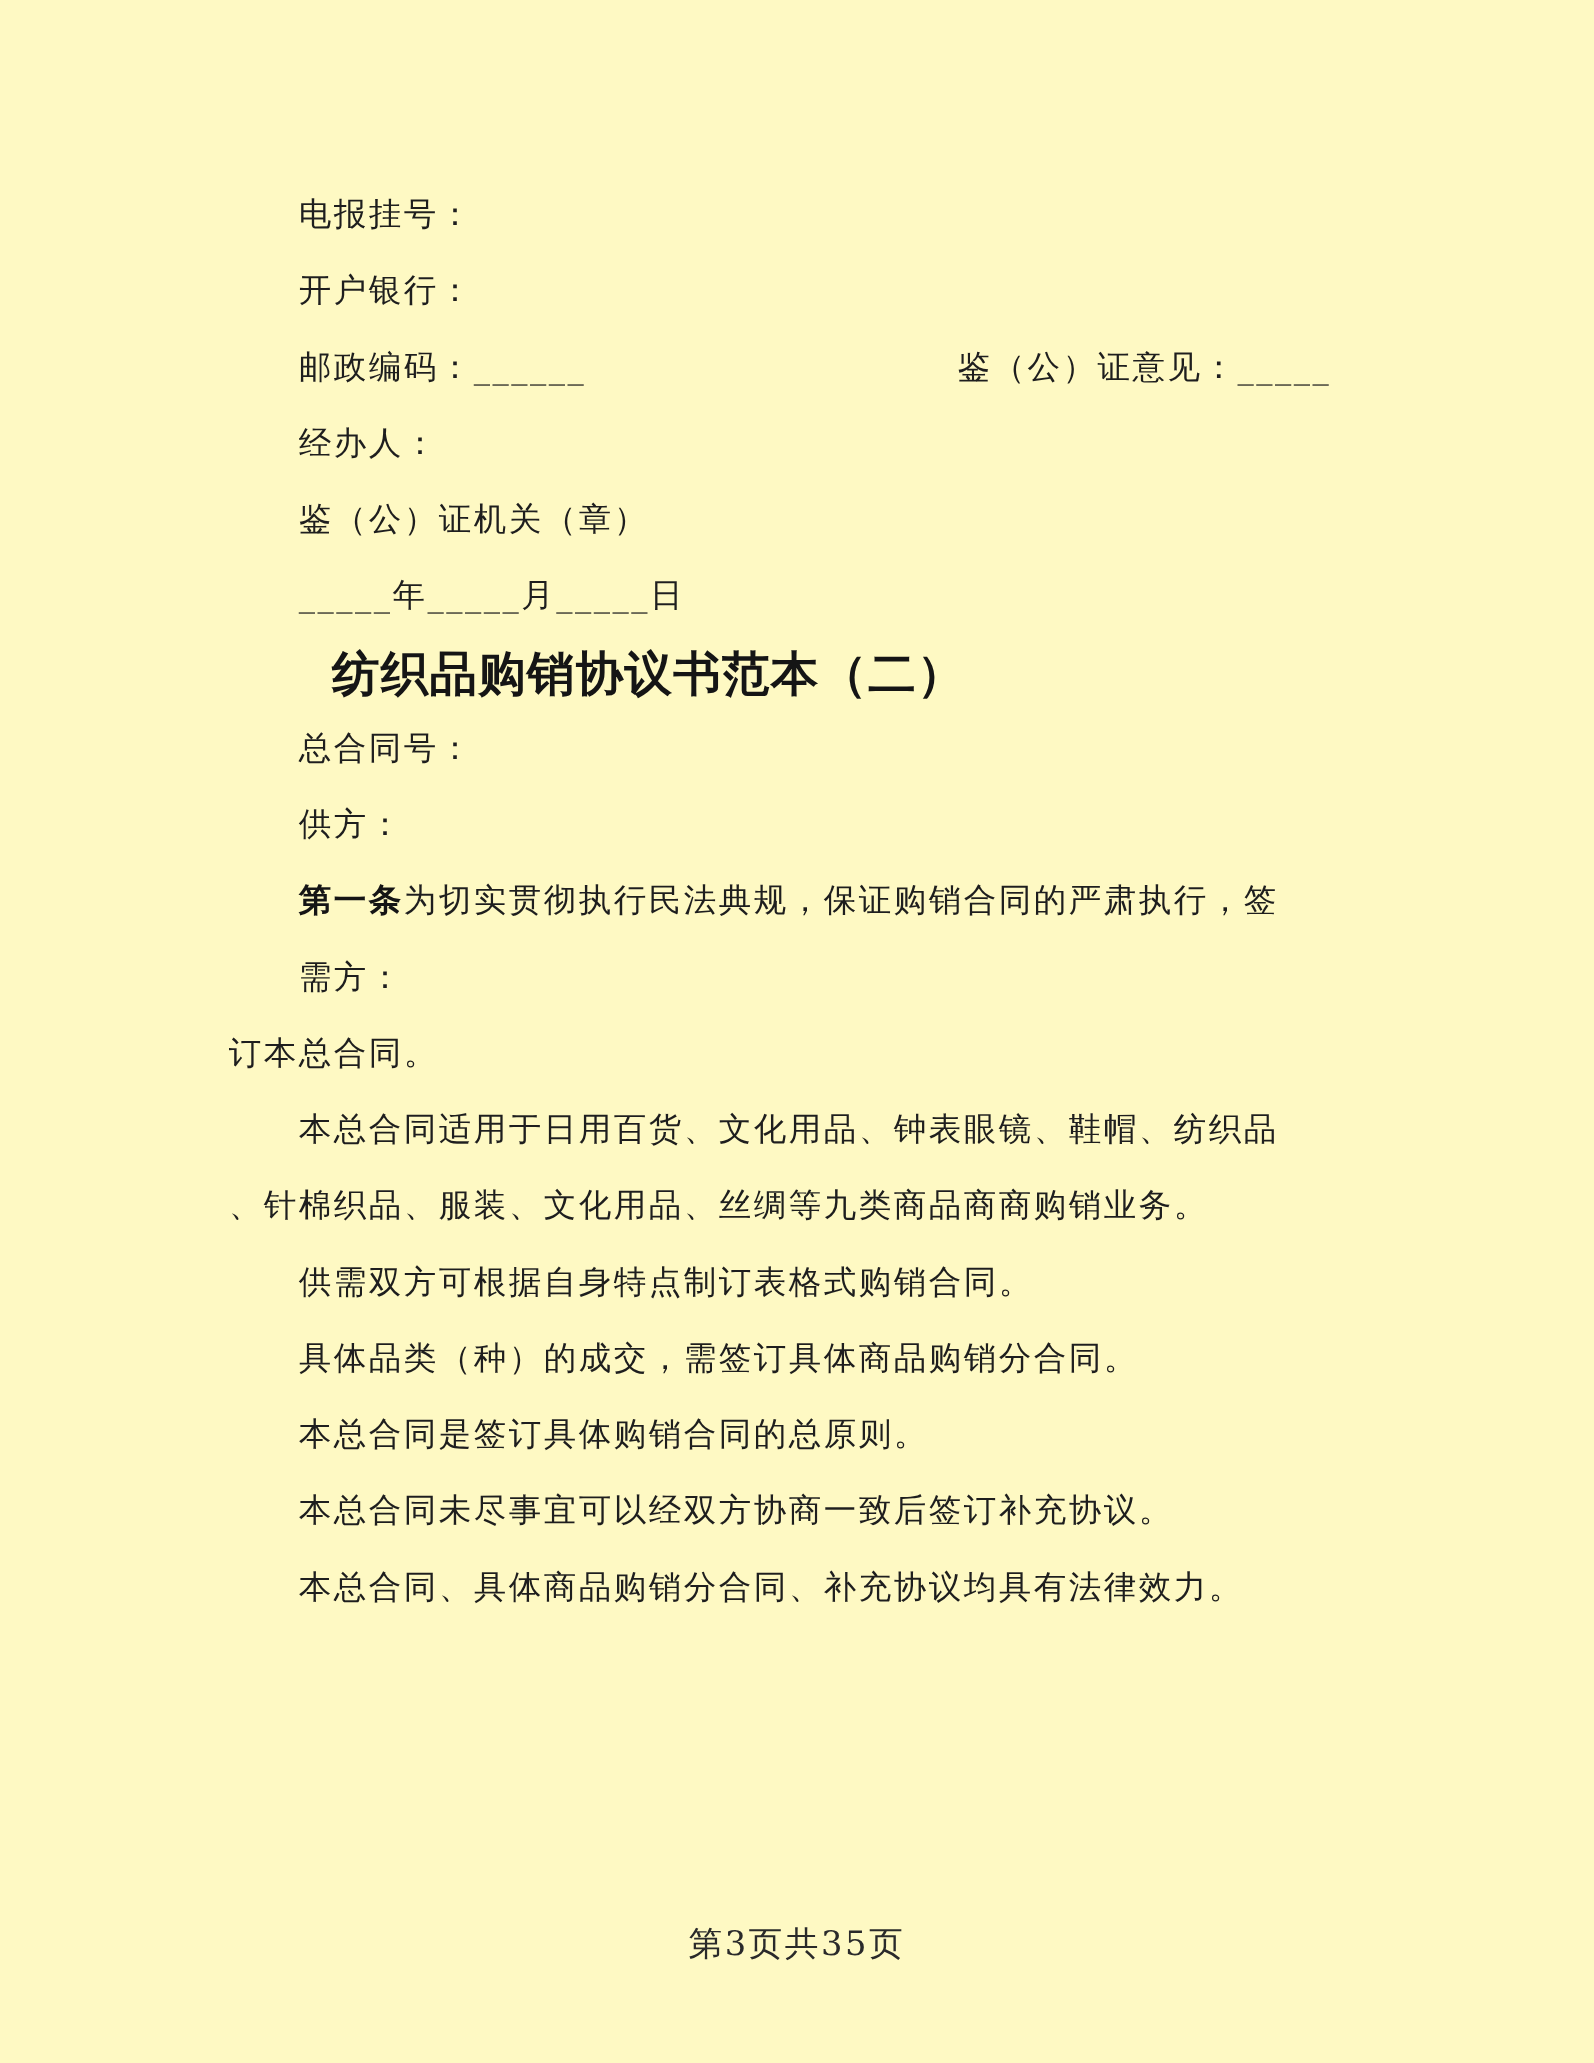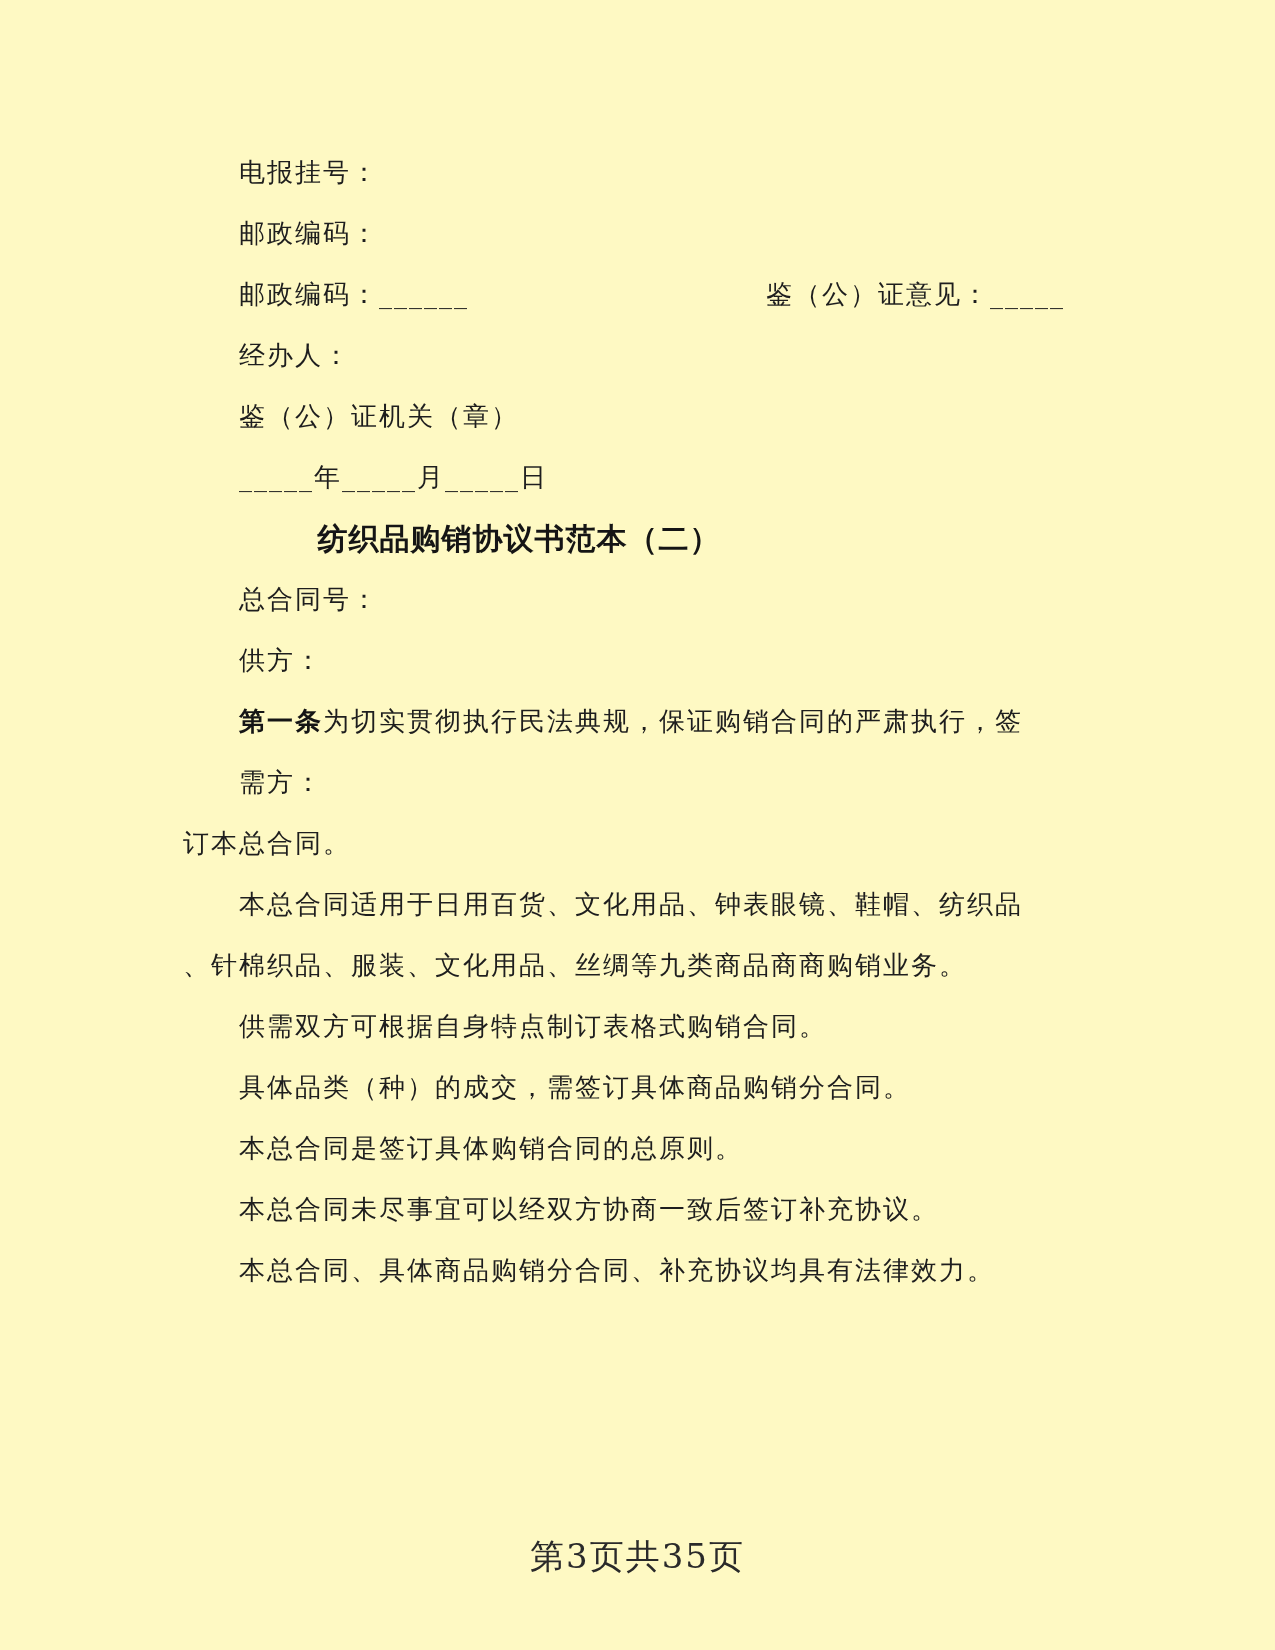--- a/index.html
+++ b/index.html
@@ -32,58 +32,58 @@
   }
   .indent {
     text-indent: 56px;
   }
   .title-line {
     margin-left: -183px;
     width: 1038px;
     text-align: center;
     text-indent: 0;
     font-weight: bold;
-    font-size: 30px;
+    font-size: 38px;
     letter-spacing: 1px;
     color: #151515;
   }
   .bold {
     font-weight: bold;
     color: #151515;
   }
   .right-label {
     position: absolute;
     left: 527px;
     top: 0;
   }
   .footer {
     position: absolute;
     left: 0;
     top: 1538px;
     width: 100%;
     height: 36px;
     line-height: 36px;
     text-align: center;
-    font-size: 34px;
+    font-size: 27px;
     letter-spacing: 2px;
     color: #2a2a2a;
   }
 </style>
 </head>
 <body>
 
 <div class="page">
   <div class="doc">
 
     <div class="line indent">
       <span>电报挂号：</span>
     </div>
 
     <div class="line indent">
-      <span>邮政编码：</span>
+      <span>开户银行：</span>
     </div>
 
 
     <div class="line indent">
       <span>邮政编码：______</span>
       <span class="right-label">鉴（公）证意见：_____</span>
     </div>
 
     <div class="line indent">
       <span>经办人：</span>

